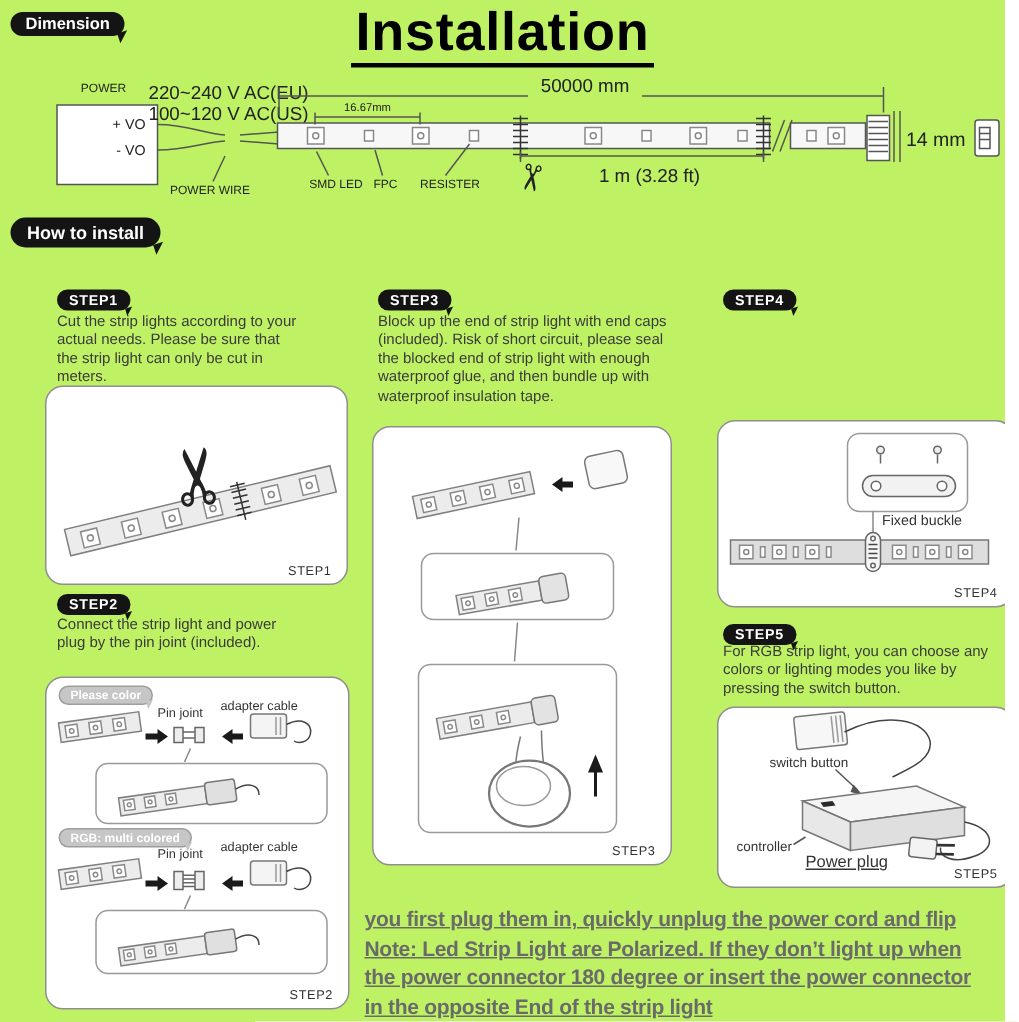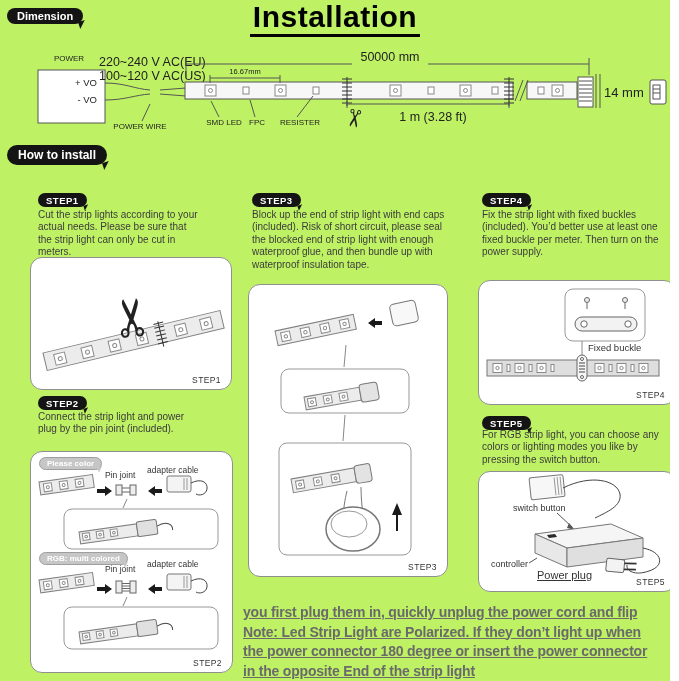--- a/index.html
+++ b/index.html
@@ -10,21 +10,21 @@
   .bubble::after{content:"";position:absolute;right:-3px;bottom:-4px;
        border-top:7px solid #141414;border-right:7px solid transparent;transform:rotate(-18deg);}
   .dim-badge{left:7px;top:8px;font-size:11px;padding:2px 10px;}
   .how-badge{left:7px;top:145px;font-size:12px;padding:3px 11px;}
   .step-badge{position:absolute;background:#141414;color:#fff;font-weight:bold;font-size:9.5px;
        letter-spacing:.5px;padding:1.5px 8px;border-radius:8px;z-index:3;}
   .step-badge::after{content:"";position:absolute;right:-2px;bottom:-3px;
        border-top:5px solid #141414;border-right:5px solid transparent;transform:rotate(-18deg);}
   
   .title{position:absolute;top:0;left:0;width:100%;margin:0;text-align:center;
-       font-size:30px;font-weight:bold;color:#000;letter-spacing:.5px;}
+       font-size:36px;font-weight:bold;color:#000;letter-spacing:.5px;}
   .title span{border-bottom:3px solid #000;padding:0 3px 1px;}
   
   .step-text{position:absolute;font-size:10px;line-height:1.24;color:#3b3b3b;margin:0;}
   
   .fig-box{position:absolute;border:1.5px solid #8f8f8f;border-radius:12px;background:#fff;}
   .fig-svg{position:absolute;left:0;top:0;width:100%;height:100%;}
   .fig-label{position:absolute;right:10px;bottom:4px;font-size:8.5px;color:#333;letter-spacing:.4px;z-index:2;}
   .gray-pill{position:absolute;background:#c6c6c6;border:1px solid #9e9e9e;color:#fff;font-weight:bold;
        font-size:8px;padding:1px 7px;border-radius:8px;z-index:2;}
   .gray-pill::after{content:"";position:absolute;right:-2px;bottom:-3px;
@@ -372,21 +372,20 @@
         <line x1="148" y1="246" x2="148" y2="228" stroke="#1a1a1a" stroke-width="2"></line>
         <polygon points="143,230 148,218 153,230" fill="#1a1a1a"></polygon>
       </g>
     </svg>
     <span class="fig-label">STEP3</span>
   </div>
 
   <div class="step-badge" style="left:482px;top:193px">
     <span>STEP4</span>
   </div>
-  <p class="step-text" style="left:482px;top:209px;width:196px">Fix the strip light with fixed buckles (included). You’d better use at least one fixed buckle per meter. Then turn on the power supply.</p>
   <div class="fig-box" style="left:478px;top:280px;width:196px;height:123px">
     <span class="mini-label" style="left:109px;top:61px;font-size:9.5px">Fixed buckle</span>
     <svg class="fig-svg" viewBox="0 0 196 123">
       <rect x="86" y="8" width="80" height="52" rx="8" fill="#fff" stroke="#999"></rect>
       <g stroke="#666" fill="#eee">
         <circle cx="108" cy="19" r="2.5"></circle>
           <line x1="108" y1="22" x2="108" y2="28"></line>
         <circle cx="146" cy="19" r="2.5"></circle>
           <line x1="146" y1="22" x2="146" y2="28"></line>
       </g>

